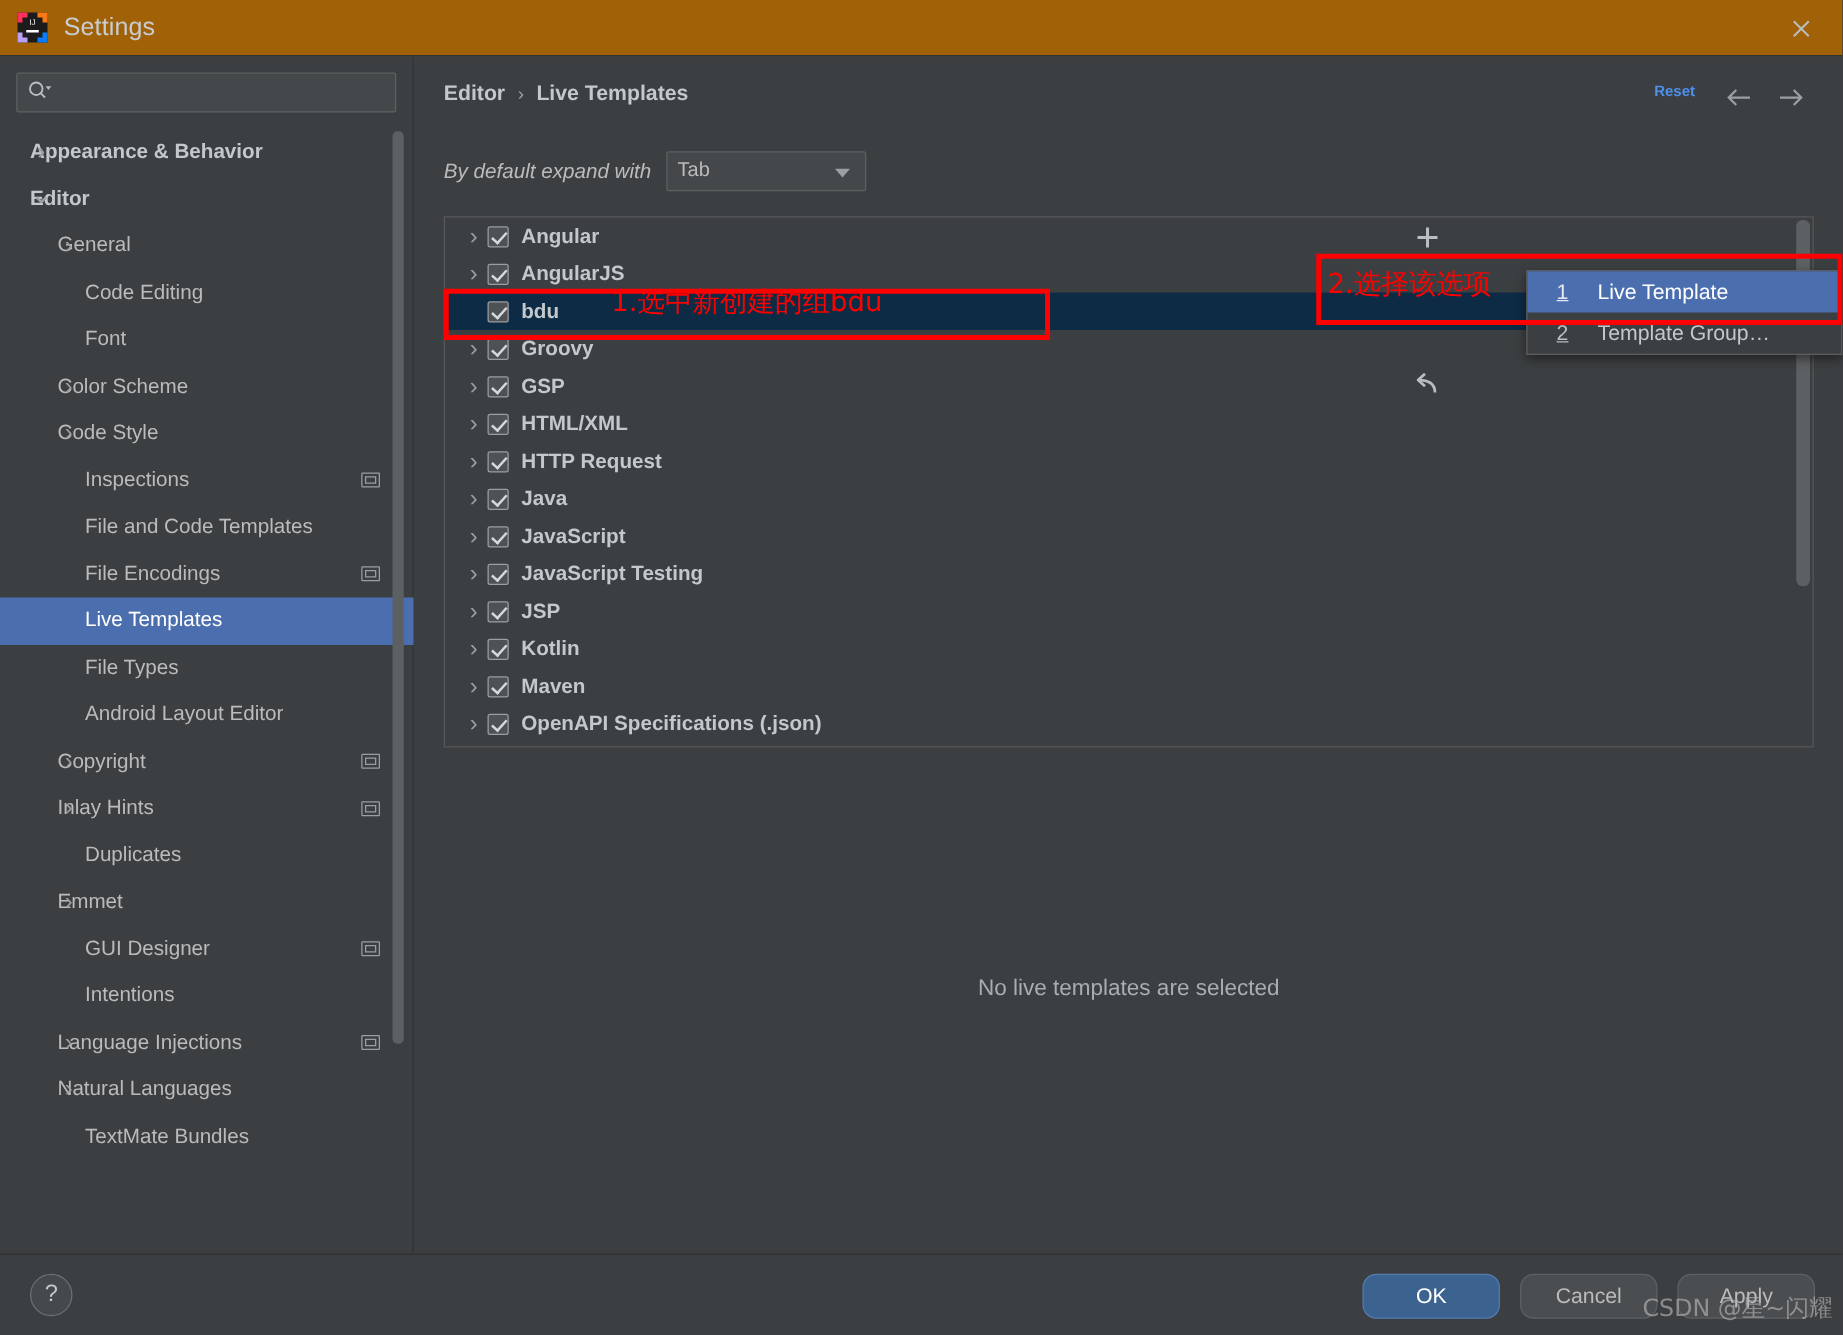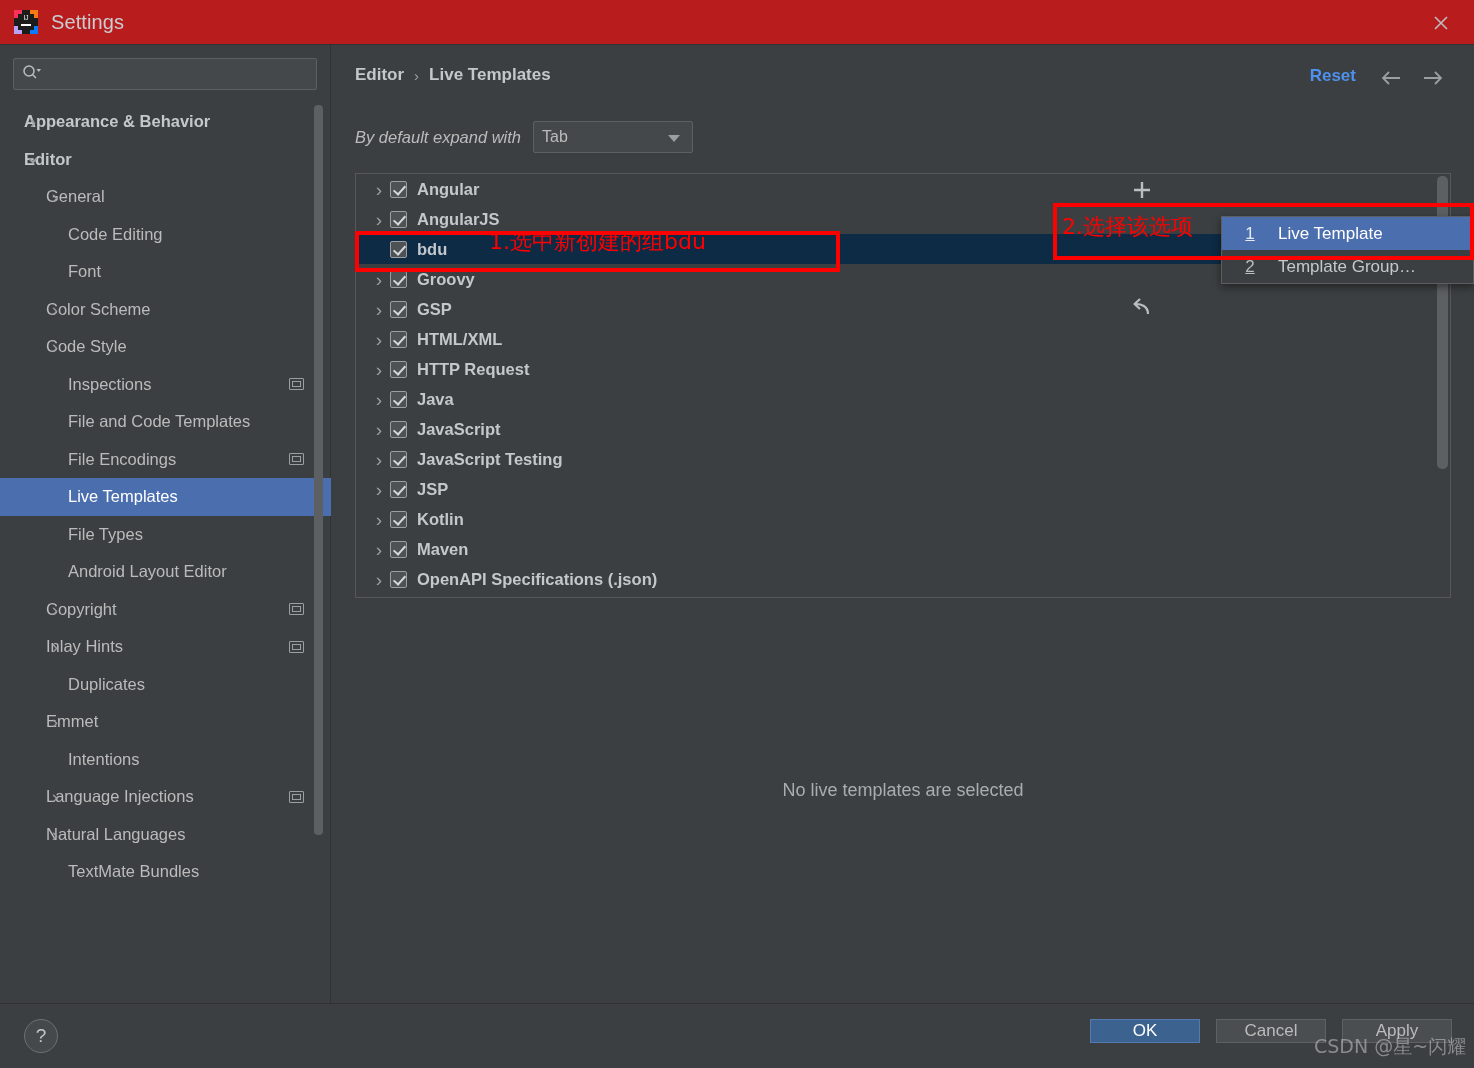--- a/index.html
+++ b/index.html
@@ -7,21 +7,21 @@
     width: 1474px; height: 1068px;
     background: #3c3f41;
     font-family: "Liberation Sans", "DejaVu Sans", sans-serif;
     overflow: hidden;
   }
   body { position: relative; }
 
   
   #titlebar {
     position: absolute; left: 0; top: 0; width: 1474px; height: 45px;
-    background: #b91c1c;
+    background: #a16207;
     border-bottom: 1px solid #323232;
     display: flex; align-items: center;
   }
   #ij-logo { width: 26px; height: 26px; margin-left: 13px; flex: none; position: relative; }
   #title-text {
     margin-left: 12px; font-size: 20px; color: #c8cdd2; letter-spacing: .1px;
   }
   #close-btn {
     position: absolute; right: 18px; top: 8px; width: 30px; height: 30px;
     display: flex; align-items: center; justify-content: center; cursor: default;
@@ -88,21 +88,21 @@
     background: #3c3f41;
   }
   #breadcrumb {
     position: absolute; left: 23px; top: 20px;
     font-size: 17px; font-weight: bold; color: #c3c8cc;
     display: flex; align-items: center; gap: 10px;
   }
   #breadcrumb .sep { color: #9a9fa3; font-weight: normal; font-size: 15px; }
   #reset-link {
     position: absolute; right: 118px; top: 21px;
-    color: #4d91ec; font-size: 17px; font-weight: bold; cursor: default;
+    color: #4d91ec; font-size: 12px; font-weight: bold; cursor: default;
   }
   .nav-arrow {
     position: absolute; top: 22px; width: 26px; height: 22px;
     display: flex; align-items: center; justify-content: center; cursor: default;
   }
   #nav-back { right: 70px; }
   #nav-fwd { right: 28px; }
 
   #expand-row {
     position: absolute; left: 23px; top: 76px;
@@ -204,21 +204,21 @@
     position: absolute; left: 0; top: 1003px; width: 1474px; height: 65px;
     background: #3c3f41; border-top: 1px solid #323232;
   }
   #help-btn {
     position: absolute; left: 24px; top: 15px; width: 34px; height: 34px;
     border-radius: 50%; border: 1px solid #6c7072; background: #46494b;
     display: flex; align-items: center; justify-content: center;
     color: #c3c8cc; font-size: 19px; cursor: default;
   }
   .dlg-btn {
-    position: absolute; top: 15px; height: 24px; border-radius: 0;
+    position: absolute; top: 15px; height: 36px; border-radius: 11px;
     display: flex; align-items: center; justify-content: center;
     font-size: 17px; cursor: default;
     border: 1px solid #5e6163; background: #4b4e50; color: #bbbbbb;
   }
   #btn-ok {
     left: 1090px; width: 110px;
     background: #3c628f; border: 1px solid #547bb0; color: #ffffff;
   }
   #btn-cancel { left: 1216px; width: 110px; }
   #btn-apply  { left: 1342px; width: 110px; }
@@ -326,20 +326,24 @@
         <span class="proj-badge"></span>
       </div>
       <div class="nav-item lvl1 nochev">
         <span>Duplicates</span>
       </div>
       <div class="nav-item lvl1">
         <span class="chev" style="font-size: 19px;">›</span>
         <span>Emmet</span>
       </div>
       <div class="nav-item lvl1 nochev">
+        <span>GUI Designer</span>
+        <span class="proj-badge"></span>
+      </div>
+      <div class="nav-item lvl1 nochev">
         <span>Intentions</span>
       </div>
       <div class="nav-item lvl1">
         <span class="chev" style="font-size: 19px;">›</span>
         <span>Language Injections</span>
         <span class="proj-badge"></span>
       </div>
       <div class="nav-item lvl1">
         <span class="chev" style="font-size: 19px;">›</span>
         <span>Natural Languages</span>

